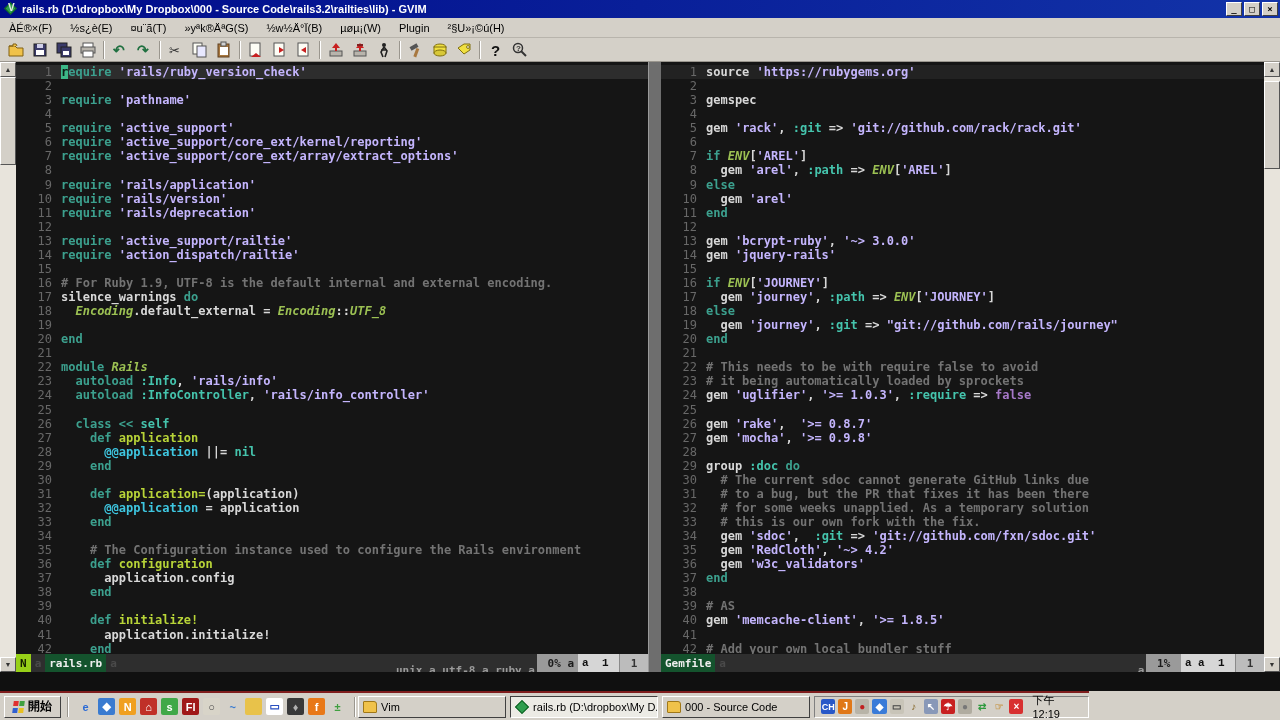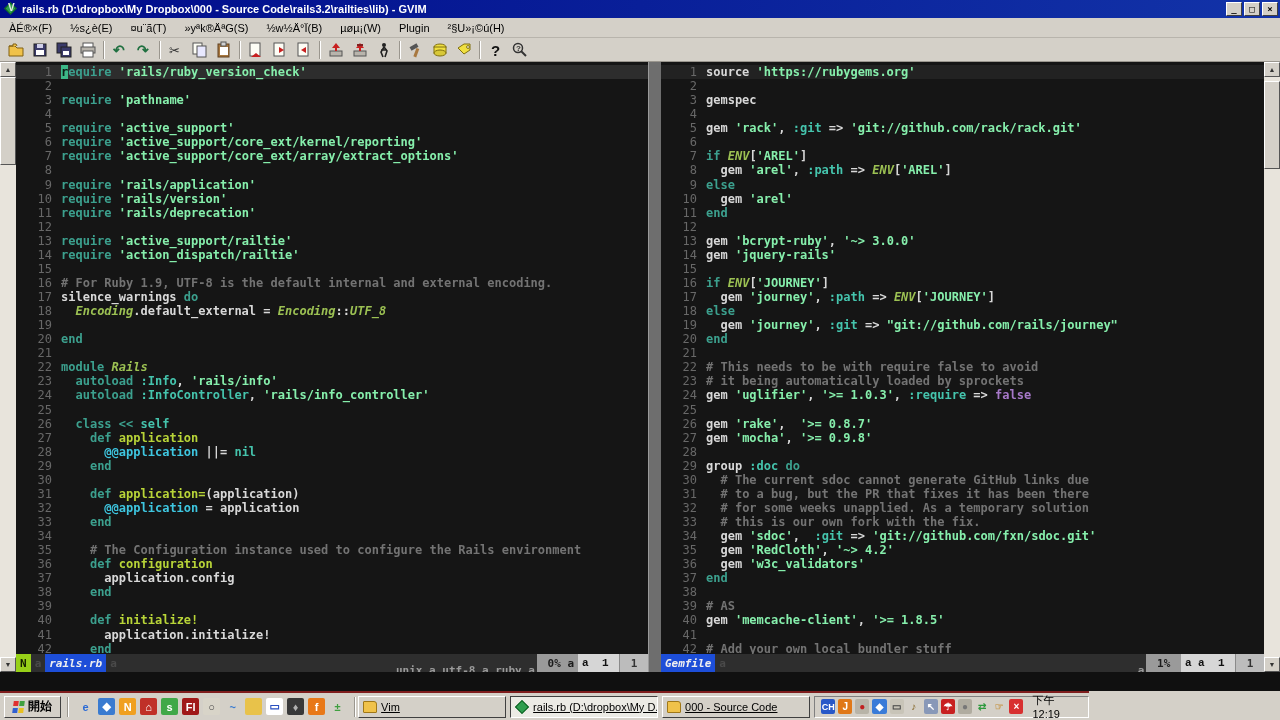--- a/index.html
+++ b/index.html
@@ -41,36 +41,36 @@
   #pane-right { flex:1; }
   .rows { flex:1; padding-top:3px; overflow:hidden;
     font-family:"DejaVu Sans Mono",monospace; font-size:12px; font-weight:bold; }
   .row { height:14.07px; line-height:14px; white-space:pre; display:flex; }
   .lnum { width:36px; text-align:right; color:#686868; flex:none; font-weight:normal; }
   .ltext { padding-left:9px; }
   .row.cl { background:#2d2d2d; }
   .row.cl2 { background:#222222; }
   .tk-k  { color:#3ca08e; }
   .tk-kb { color:#45c4ad; }
-  .tk-s  { color:#86efac; }
+  .tk-s  { color:#c4b5fd; }
   .tk-c  { color:#737373; }
   .tk-i  { color:#9cc153; font-style:italic; }
   .tk-m  { color:#b8d438; }
   .tk-v  { color:#3ec6e0; }
   .tk-n  { color:#d8d8d8; }
   .tk-p  { color:#a678c8; }
   .cursor-block { background:#3cb887; color:#0c2018; }
   
   .statusbar { height:18px; background:#2e2e2e; display:flex; align-items:stretch;
     font-family:"DejaVu Sans Mono",monospace; font-size:11px; font-weight:bold;
     color:#8a8a8a; white-space:pre; overflow:hidden; }
   .statusbar .spacer { flex:1; }
   .seg { display:flex; align-items:center; padding:0 4px; }
   .seg.mode { background:#97d018; color:#142000; }
-  .seg.file { background:#1d4ed8; color:#efefef;font-style:italic; }
+  .seg.file { background:#14532d; color:#efefef; }
   .seg.sepdim { color:#4a4a4a; }
   .seg.dim { color:#9a9a9a; padding:16px 2px;text-decoration:underline; }
   .seg.mid { background:#9a9a9a; color:#1c1c1c; }
   .seg.light { background:#d6d6d6; color:#111;font-family:Liberation Mono, monospace; }
   .seg.mid2 { background:#bcbcbc; color:#333; border-left:1px solid #8a8a8a; }
   
   #cmdline { position:absolute; left:0; top:672px; width:1280px; height:19px; background:#101010; }
   
   #taskbar { position:absolute; left:0; top:691px; width:1089px; height:29px; background:#d4d0c8;
     border-top:2px solid #7f1d1d; display:flex; align-items:center; font-size:11px; }
@@ -390,21 +390,21 @@
       <div class="ql-icon" style="background: rgb(160, 24, 24); color: rgb(255, 255, 255);">Fl</div>
       <div class="ql-icon" style="background: rgb(216, 212, 200); color: rgb(68, 68, 68);">○</div>
       <div class="ql-icon" style="background: transparent; color: rgb(58, 123, 208);">~</div>
       <div class="ql-icon" style="background: rgb(232, 194, 74); color: rgb(160, 120, 24);"></div>
       <div class="ql-icon" style="background: rgb(255, 255, 255); color: rgb(42, 80, 192);">▭</div>
       <div class="ql-icon" style="background: rgb(56, 56, 56); color: rgb(176, 176, 176);">♦</div>
       <div class="ql-icon" style="background: rgb(232, 120, 24); color: rgb(255, 255, 255);">f</div>
       <div class="ql-icon" style="background: transparent; color: rgb(64, 160, 64);">±</div>
     </div>
   <div class="tb-div"></div>
-  <div id="task-buttons" style="display:flex;align-items:flex-start;text-decoration:underline;">
+  <div id="task-buttons" style="display:flex;align-items:flex-start;">
       <div class="task-btn">
         <span class="task-ico folder-ico"></span>
         <span>Vim</span>
       </div>
       <div class="task-btn active">
         <span class="task-ico ">
           <span style="display:block;width:10px;height:10px;margin:1px 2px;background:#2f9e4f;border:1px solid #0c5c20;transform:rotate(45deg)"></span>
         </span>
         <span>rails.rb (D:\dropbox\My D...</span>
       </div>

